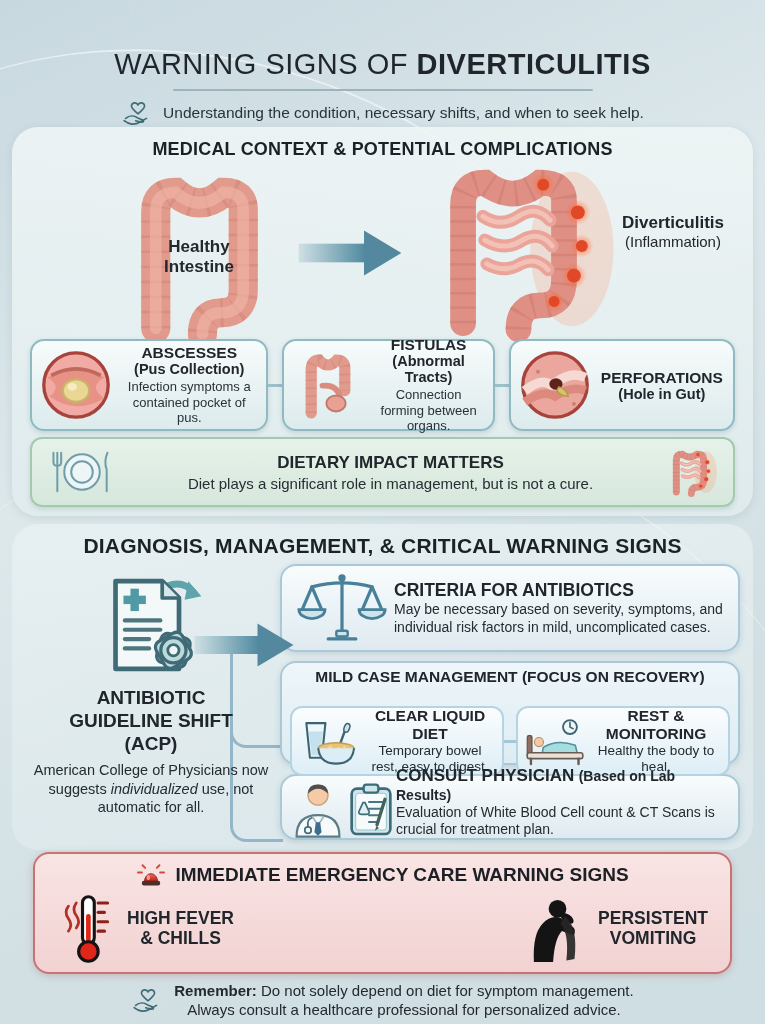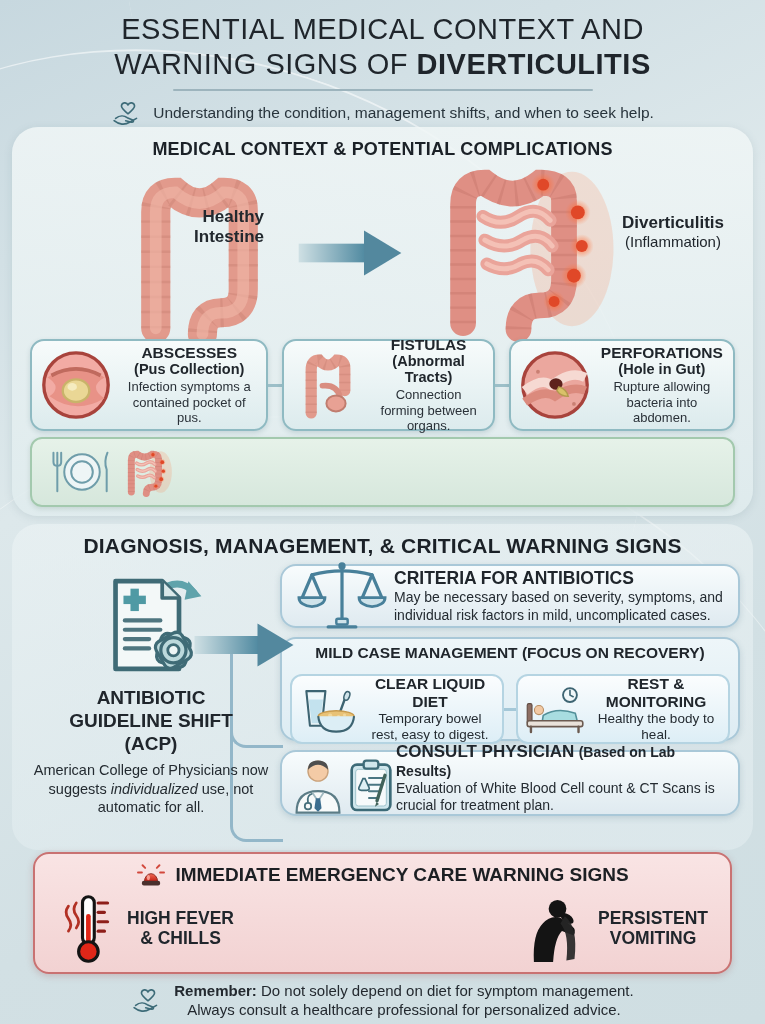--- a/index.html
+++ b/index.html
@@ -24,21 +24,21 @@
   .panel{position:absolute;left:12px;width:741px;border-radius:26px;box-sizing:border-box;}
   .p1{top:127px;height:389px;background:linear-gradient(180deg,rgba(240,246,246,.85),rgba(224,236,238,.85));box-shadow:0 2px 8px rgba(90,120,130,.15);}
   .p2{top:524px;height:326px;background:linear-gradient(180deg,rgba(238,245,246,.55),rgba(228,238,241,.55));}
   .sec-h{font-size:18px;font-weight:800;text-align:center;letter-spacing:.2px;color:#1b2127;padding-top:12px;}
   .p2 .sec-h{font-size:21px;padding-top:10px;}
 
   
   .illu{position:absolute;}
   .gut-healthy{left:85px;top:38px;width:205px;height:175px;}
   .gut-sick{left:398px;top:28px;width:215px;height:188px;}
-  .lab-healthy{left:122px;top:80px;width:130px;text-align:right;font-size:17px;line-height:20px;font-weight:800;color:#22282e;}
+  .lab-healthy{left:122px;top:110px;width:130px;text-align:center;font-size:17px;line-height:20px;font-weight:800;color:#22282e;}
   .lab-sick{left:586px;top:86px;width:150px;text-align:center;}
   .lab-sick .l1{font-size:17px;font-weight:800;}
   .lab-sick .l2{font-size:15px;font-weight:500;}
   .arrow1{left:286px;top:98px;width:104px;height:56px;}
 
   .cards-row{position:absolute;left:18px;right:18px;top:212px;display:flex;align-items:stretch;}
   .clink{flex:none;width:14px;height:3px;background:#9cbfc8;align-self:center;}
   .comp-card{display:flex;align-items:center;gap:8px;padding:8px 8px;box-sizing:border-box;height:92px;
     background:linear-gradient(180deg,#f7fbfb,#dcebed);border:2px solid #8fbac2;border-radius:14px;
     box-shadow:0 2px 5px rgba(70,110,120,.2);}
@@ -64,28 +64,28 @@
   .guide-icon{width:112px;height:112px;margin:0 auto;}
   .guide-title{font-size:19px;font-weight:800;line-height:23px;margin-top:4px;color:#20262c;}
   .guide-desc{font-size:14.5px;line-height:18.5px;margin-top:6px;color:#242b31;}
   .arrow2{position:absolute;left:176px;top:58px;width:112px;height:54px;z-index:3;}
   .conn{position:absolute;border-left:3px solid #93b7c9;border-bottom:3px solid #93b7c9;border-bottom-left-radius:16px;z-index:0;}
   .connA{left:218px;top:85px;width:50px;height:100px;}
   .connB{left:218px;top:85px;width:50px;height:194px;}
   .rcol{position:absolute;left:268px;top:4px;width:460px;z-index:2;}
   .card2{box-sizing:border-box;background:linear-gradient(180deg,#f8fcfd,#dfeaf0);border:2px solid #a9c8d8;border-radius:16px;
     box-shadow:0 2px 6px rgba(70,110,130,.2);}
-  .criteria{height:64px;display:flex;align-items:center;padding:0 8px;}
+  .criteria{height:88px;display:flex;align-items:center;padding:0 8px;}
   .scale-icon{flex:none;width:92px;height:78px;margin:0 6px;}
   .crit-text{flex:1;}
   .crit-title{font-size:17.5px;font-weight:800;}
   .crit-desc{font-size:14px;line-height:17.5px;color:#242b31;}
   .mild{margin-top:9px;height:104px;padding:5px 8px 0;background:linear-gradient(180deg,#eef6f9,#ddecf3);}
   .mild-h{font-size:15.5px;font-weight:800;text-align:center;}
-  .mild-row{display:flex;align-items:stretch;margin-top:12px;}
+  .mild-row{display:flex;align-items:stretch;margin-top:20px;}
   .mcard{flex:1;display:flex;align-items:center;gap:4px;height:70px;box-sizing:border-box;padding:0 6px;
     background:linear-gradient(180deg,#fbfdfe,#ddeef6);border:2px solid #b5d4e2;border-radius:12px;}
   .mlink{flex:none;width:12px;height:3px;background:#a5c8d8;align-self:center;}
   .m-icon{flex:none;width:62px;height:58px;}
   .m-text{flex:1;text-align:center;}
   .m-title{font-size:15.5px;font-weight:800;line-height:17.5px;}
   .m-desc{font-size:13.5px;line-height:16px;color:#242b31;margin-top:1px;}
   .consult{margin-top:9px;height:66px;display:flex;align-items:flex-end;padding:0 8px;gap:0;}
   .doc-icon{flex:none;width:56px;height:60px;}
   .clip-icon{flex:none;width:50px;height:56px;}
@@ -335,29 +335,29 @@
     </symbol>
   </defs>
 </svg>
 
 <div class="swoosh sw1" data-name="background-swoosh"></div>
 <div class="swoosh sw2" data-name="background-swoosh"></div>
 <div class="swoosh sw3" data-name="background-swoosh"></div>
 
 <div class="hdr" data-name="header">
   <div class="title" data-name="page-title">
-    <span data-name="title-line1">ESSENTIAL MEDICAL CONTEXT AND</span><br>
+    <br>
     <span data-name="title-line2">WARNING SIGNS OF </span><b data-name="title-keyword">DIVERTICULITIS</b>
   </div>
   <div class="hr" data-name="title-divider"></div>
   <div class="sub" data-name="subtitle-row">
     <svg class="foot-icon" data-name="hand-heart-icon">
         <use href="#sym-handheart"></use>
       </svg>
-    <span data-name="subtitle-text">Understanding the condition, management shifts, and when to seek help.</span>
+    <span data-name="subtitle-text">Understanding the condition, necessary shifts, and when to seek help.</span>
   </div>
 </div>
 
 <div class="panel p1" data-name="section-medical-context">
   <div class="sec-h" data-name="section1-header">MEDICAL CONTEXT &amp; POTENTIAL COMPLICATIONS</div>
 
   <svg class="illu gut-healthy" data-name="healthy-intestine-illustration">
       <use href="#sym-gut-healthy"></use>
     </svg>
   <div class="illu lab-healthy" data-name="healthy-intestine-label">
@@ -398,29 +398,32 @@
       </div>
     </div>
     <div class="clink" data-name="card-connector"></div>
     <div class="comp-card cc3" data-name="complication-card-perforations">
       <svg class="comp-icon" data-name="perforation-icon">
           <use href="#sym-perforation"></use>
         </svg>
       <div class="comp-text">
         <div class="comp-title" data-name="complication-title">PERFORATIONS</div>
         <div class="comp-sub" data-name="complication-subtitle">(Hole in Gut)</div>
-        <div class="comp-desc" data-name="complication-desc">Rupture allowing bacteria into abdomen.</div>
       </div>
     </div>
   </div>
 
   <div class="dietary" data-name="dietary-impact-banner">
     <svg class="diet-icon" data-name="plate-cutlery-icon">
         <use href="#sym-plate"></use>
       </svg>
+    <div class="diet-text">
+      <div class="diet-title" data-name="dietary-title">DIETARY IMPACT MATTERS</div>
+      <div class="diet-desc" data-name="dietary-desc">Diet plays a significant role in management, but is not a cure.</div>
+    </div>
     <svg class="diet-gut" viewBox="0 0 210 190" data-name="intestine-mini-icon">
         <use href="#sym-gut-inflamed"></use>
       </svg>
   </div>
 </div>
 
 <div class="panel p2" data-name="section-diagnosis-management">
   <div class="sec-h" data-name="section2-header">DIAGNOSIS, MANAGEMENT, &amp; CRITICAL WARNING SIGNS</div>
   <div class="s2wrap">
     <div class="conn connA" data-name="connector-to-mild-card"></div>

